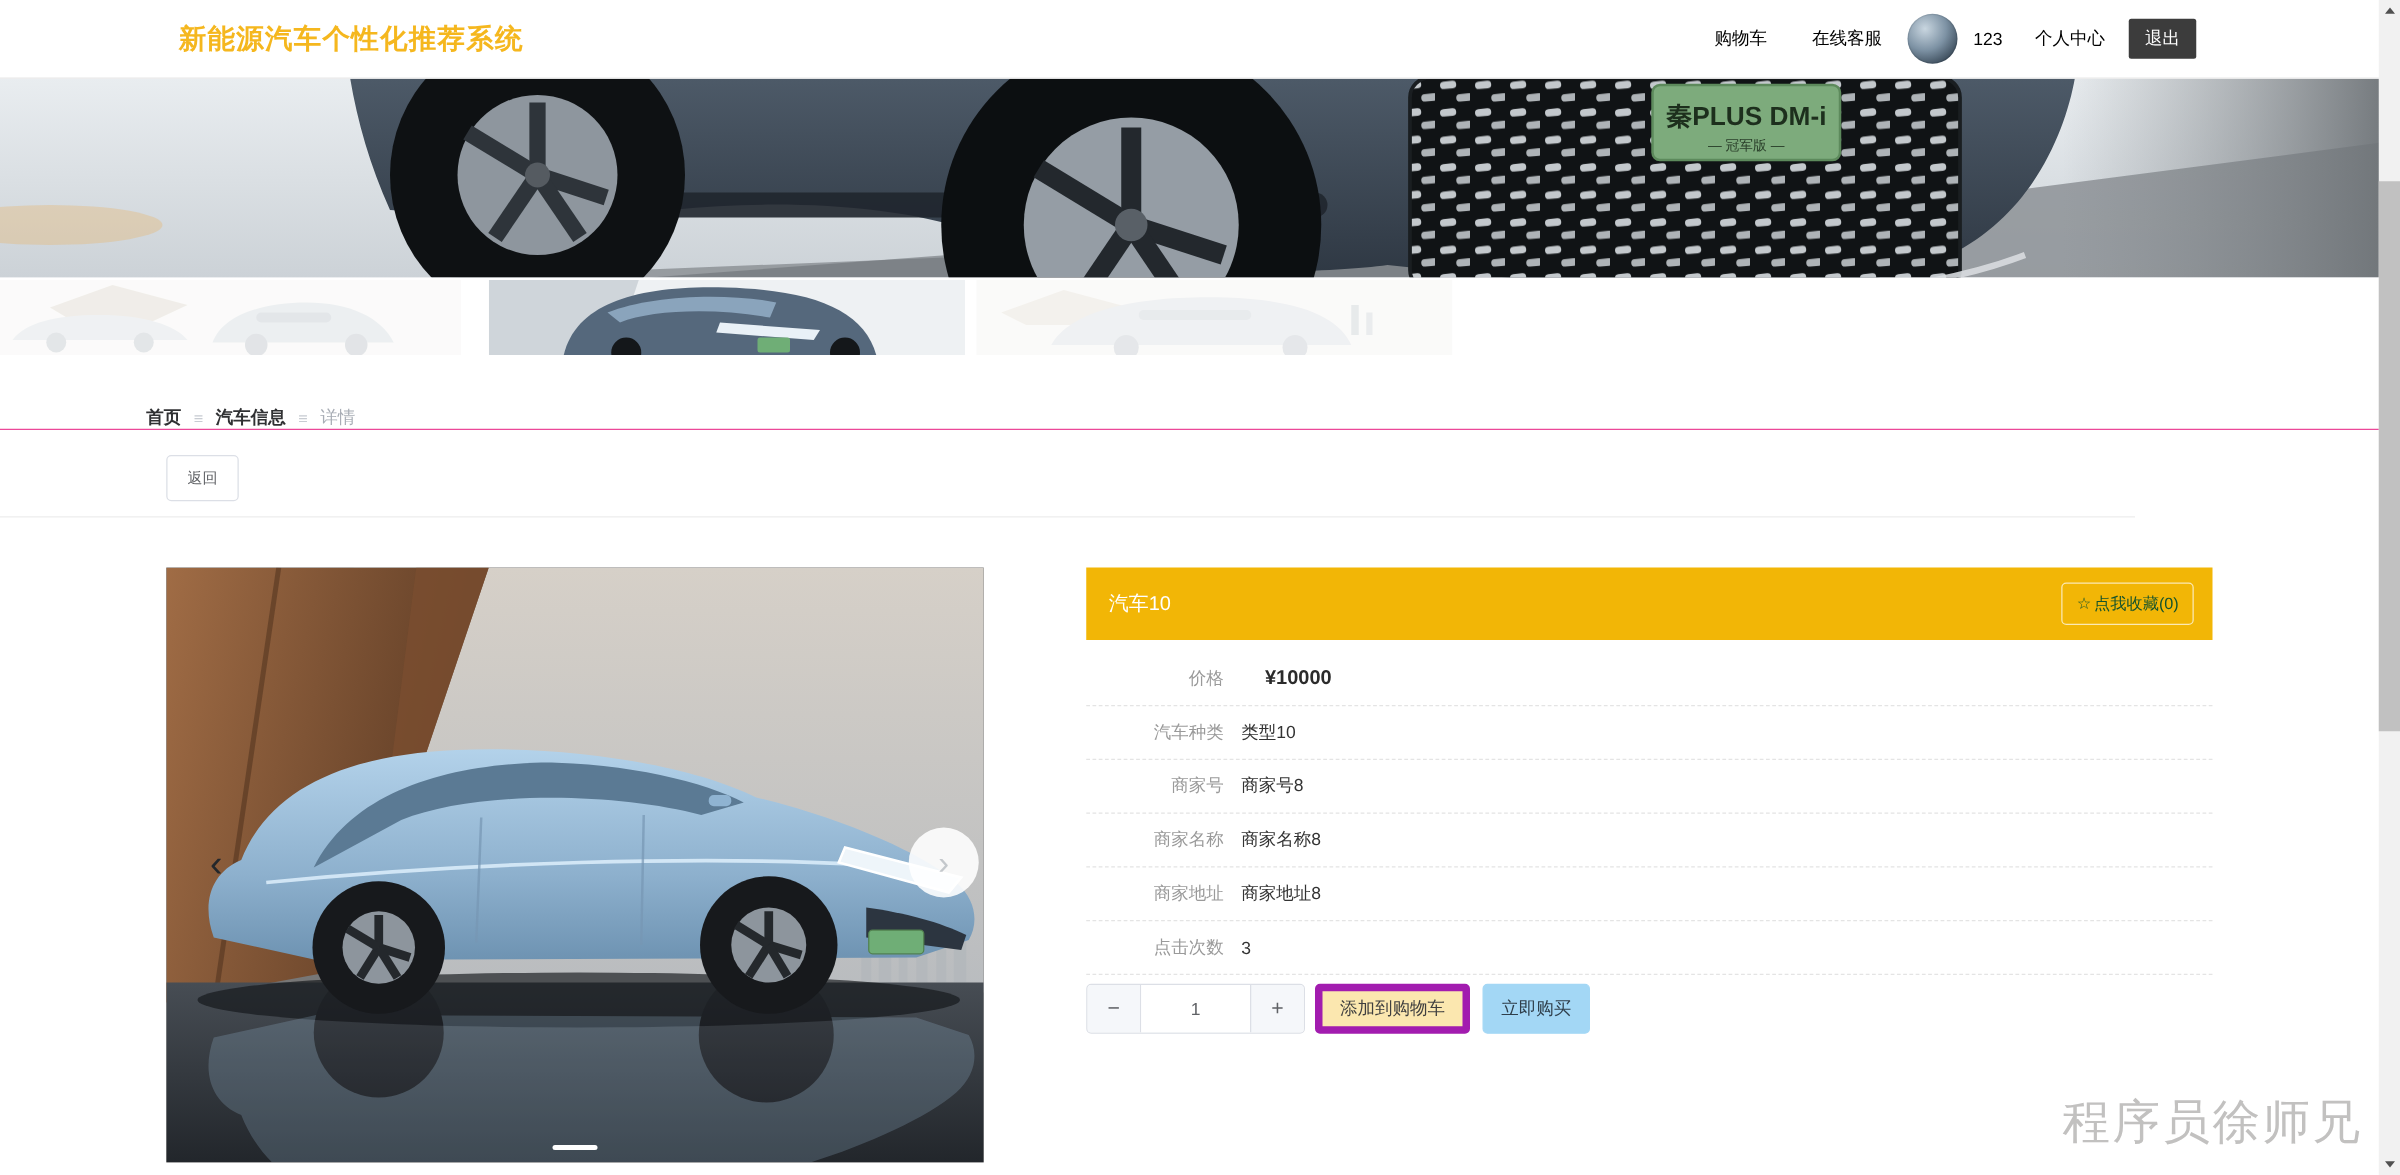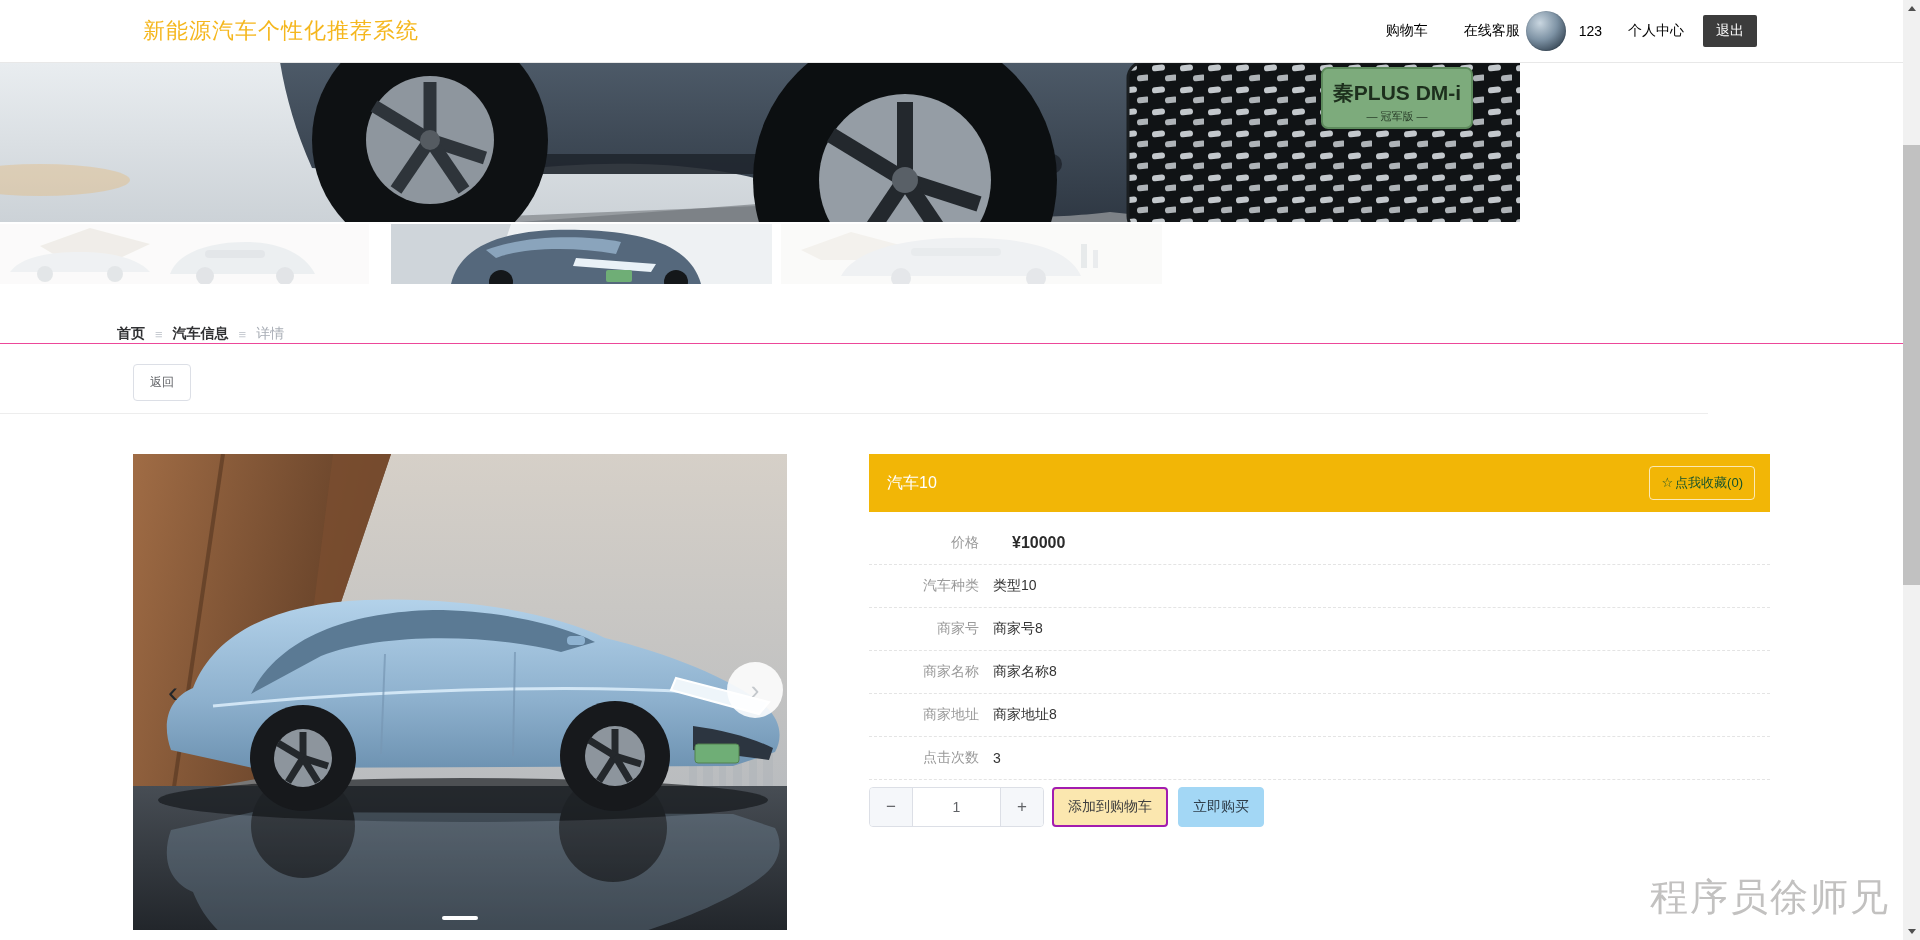--- a/index.html
+++ b/index.html
@@ -3,35 +3,35 @@
 <meta charset="utf-8">
 <style>
   html,body{margin:0;padding:0;background:#fff;}
   #app{position:relative;width:1920px;height:940px;background:#fff;overflow:hidden;
        font-family:"Liberation Sans","DejaVu Sans",sans-serif;color:#333;}
 
   
   .header{position:absolute;left:0;top:0;width:1920px;height:62px;background:#fff;
           border-bottom:1px solid #e8e8e8;z-index:5;}
   .brand{position:absolute;left:143px;top:0;height:48px;line-height:62px;
-         font-size:22px;font-weight:400;color:#f5b71e;letter-spacing:1px;}
+         font-size:22px;font-weight:700;color:#f5b71e;letter-spacing:1px;}
   .nav{position:absolute;right:163px;top:0;height:62px;display:flex;align-items:center;}
   .nav-link{font-size:14px;color:#000000;cursor:pointer;white-space:nowrap;}
   .nav-cart{margin-right:36px;}
-  .nav-service{margin-right:6px;}
+  .nav-service{margin-right:20px;}
   .avatar{width:40px;height:40px;border-radius:50%;margin-right:13px;
           background:radial-gradient(circle at 35% 30%, #c9d6e0, #7d92a4 45%, #3a4a59 80%, #232e38);
           box-shadow:inset 0 0 0 1px rgba(0,0,0,.08);}
   .nav-user{margin-right:26px;}
   .nav-profile{margin-right:19px;}
   .logout-btn{background:#3c3c3c;color:#fff;font-size:14px;border:none;border-radius:2px;
               padding:7px 13px;cursor:pointer;}
 
   
-  .hero{position:absolute;left:0;top:62px;width:1520px;height:160px;overflow:hidden;background:#dfe3e7;}
+  .hero{position:absolute;left:0;top:62px;width:1920px;height:160px;overflow:hidden;background:#dfe3e7;}
   .hero svg{display:block;}
 
   
   .thumbs{position:absolute;left:0;top:224px;width:1920px;height:60px;background:#fff;}
   .thumb{position:absolute;top:0;height:60px;overflow:hidden;background:#fcfcfc;cursor:pointer;}
   .thumb svg{display:block;}
   .thumb-1{left:0;width:369px;}
   .thumb-2{left:391px;width:381px;}
   .thumb-3{left:781px;width:381px;}
   .thumb.faded{opacity:.45;}
@@ -77,21 +77,21 @@
 
   .buy-line{margin-top:7px;display:flex;align-items:center;}
   .stepper{width:175px;height:40px;border:1px solid #dcdfe6;border-radius:4px;display:flex;
            box-sizing:border-box;overflow:hidden;background:#fff;}
   .step-btn{width:42px;flex:none;background:#f5f7fa;color:#606266;font-size:17px;display:flex;
             align-items:center;justify-content:center;cursor:pointer;user-select:none;}
   .step-minus{border-right:1px solid #dcdfe6;}
   .step-plus{border-left:1px solid #dcdfe6;}
   .step-input{flex:1;border:none;outline:none;text-align:center;font-size:14px;color:#606266;
               font-family:"Liberation Sans",sans-serif;min-width:0;}
-  .add-cart-btn{margin-left:8px;height:40px;background:#fbe7af;border:2px solid #a21caf;border-radius:4px;
+  .add-cart-btn{margin-left:8px;height:40px;background:#fbe7af;border:6px solid #a21caf;border-radius:4px;
                 color:#3f3f3f;font-size:14px;padding:0 14px;cursor:pointer;}
   .buy-now-btn{margin-left:10px;height:40px;background:#a3d7f5;border:1px solid #a3d7f5;border-radius:4px;
                color:#2f3e4a;font-size:14px;padding:0 14px;cursor:pointer;}
 
   
   .watermark{position:absolute;left:1650px;top:872px;font-family:"Liberation Serif","DejaVu Serif",serif;
              font-size:38px;color:#c2c1c0;letter-spacing:2px;white-space:nowrap;}
 
   
   .scrollbar{position:absolute;right:0;top:0;width:17px;height:940px;background:#f1f1f1;z-index:10;}

